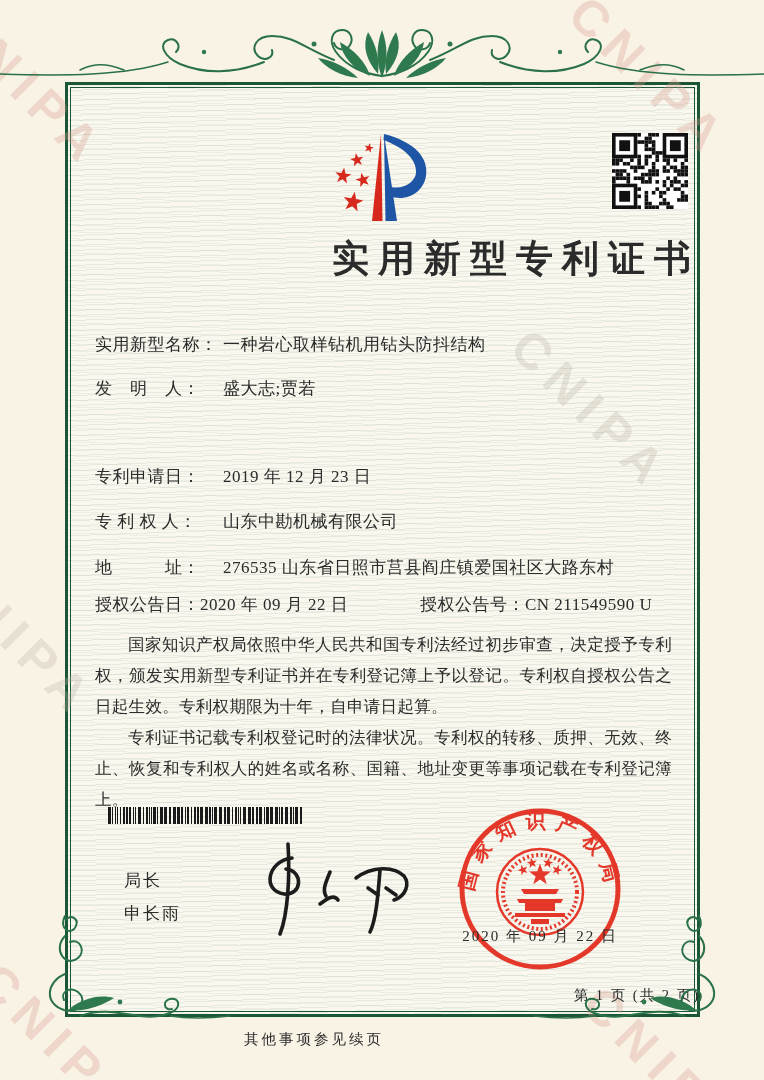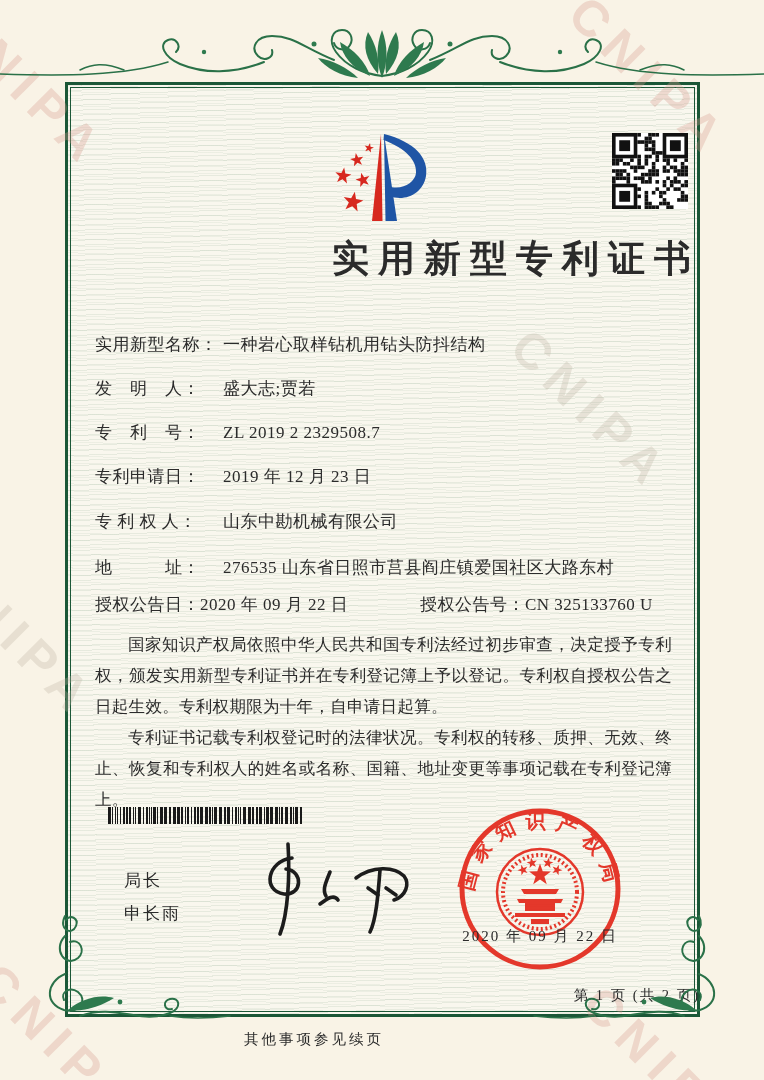--- a/index.html
+++ b/index.html
@@ -263,36 +263,33 @@
   </svg>
 
   <div class="abs c title">实用新型专利证书</div>
 
   <div class="frow" style="top:325px">
     <span class="flabel">实用新型名称：</span><span>一种岩心取样钻机用钻头防抖结构</span>
   </div>
   <div class="frow" style="top:369px">
     <span class="flabel">发　明　人：</span><span>盛大志;贾若</span>
   </div>
-  <div class="frow" style="top:413px">
-    <span class="flabel">专　利　号：</span><span>ZL 2019 2 2329508.7</span>
-  </div>
   <div class="frow" style="top:457px">
     <span class="flabel">专利申请日：</span><span>2019 年 12 月 23 日</span>
   </div>
   <div class="frow" style="top:502px">
     <span class="flabel">专 利 权 人：</span><span>山东中勘机械有限公司</span>
   </div>
   <div class="frow" style="top:548px">
     <span class="flabel">地　　　址：</span><span>276535  山东省日照市莒县阎庄镇爱国社区大路东村</span>
   </div>
   <div class="frow" style="top:593px;width:590px">
     <span>授权公告日：</span><span>2020 年 09 月 22 日</span>
     <span class="grant2">
-      <span>授权公告号：</span><span>CN 325133760 U</span>
+      <span>授权公告号：</span><span>CN 211549590 U</span>
     </span>
   </div>
 
   <div class="paras">
     <p>国家知识产权局依照中华人民共和国专利法经过初步审查，决定授予专利权，颁发实用新型专利证书并在专利登记簿上予以登记。专利权自授权公告之日起生效。专利权期限为十年，自申请日起算。</p>
     <p>专利证书记载专利权登记时的法律状况。专利权的转移、质押、无效、终止、恢复和专利权人的姓名或名称、国籍、地址变更等事项记载在专利登记簿上。</p>
   </div>
 
   <svg class="abs c" style="left:108px;top:807px" width="197" height="17" viewBox="0 0 197 17">
     <g id="barcode-bars" fill="#1a1a1a">

